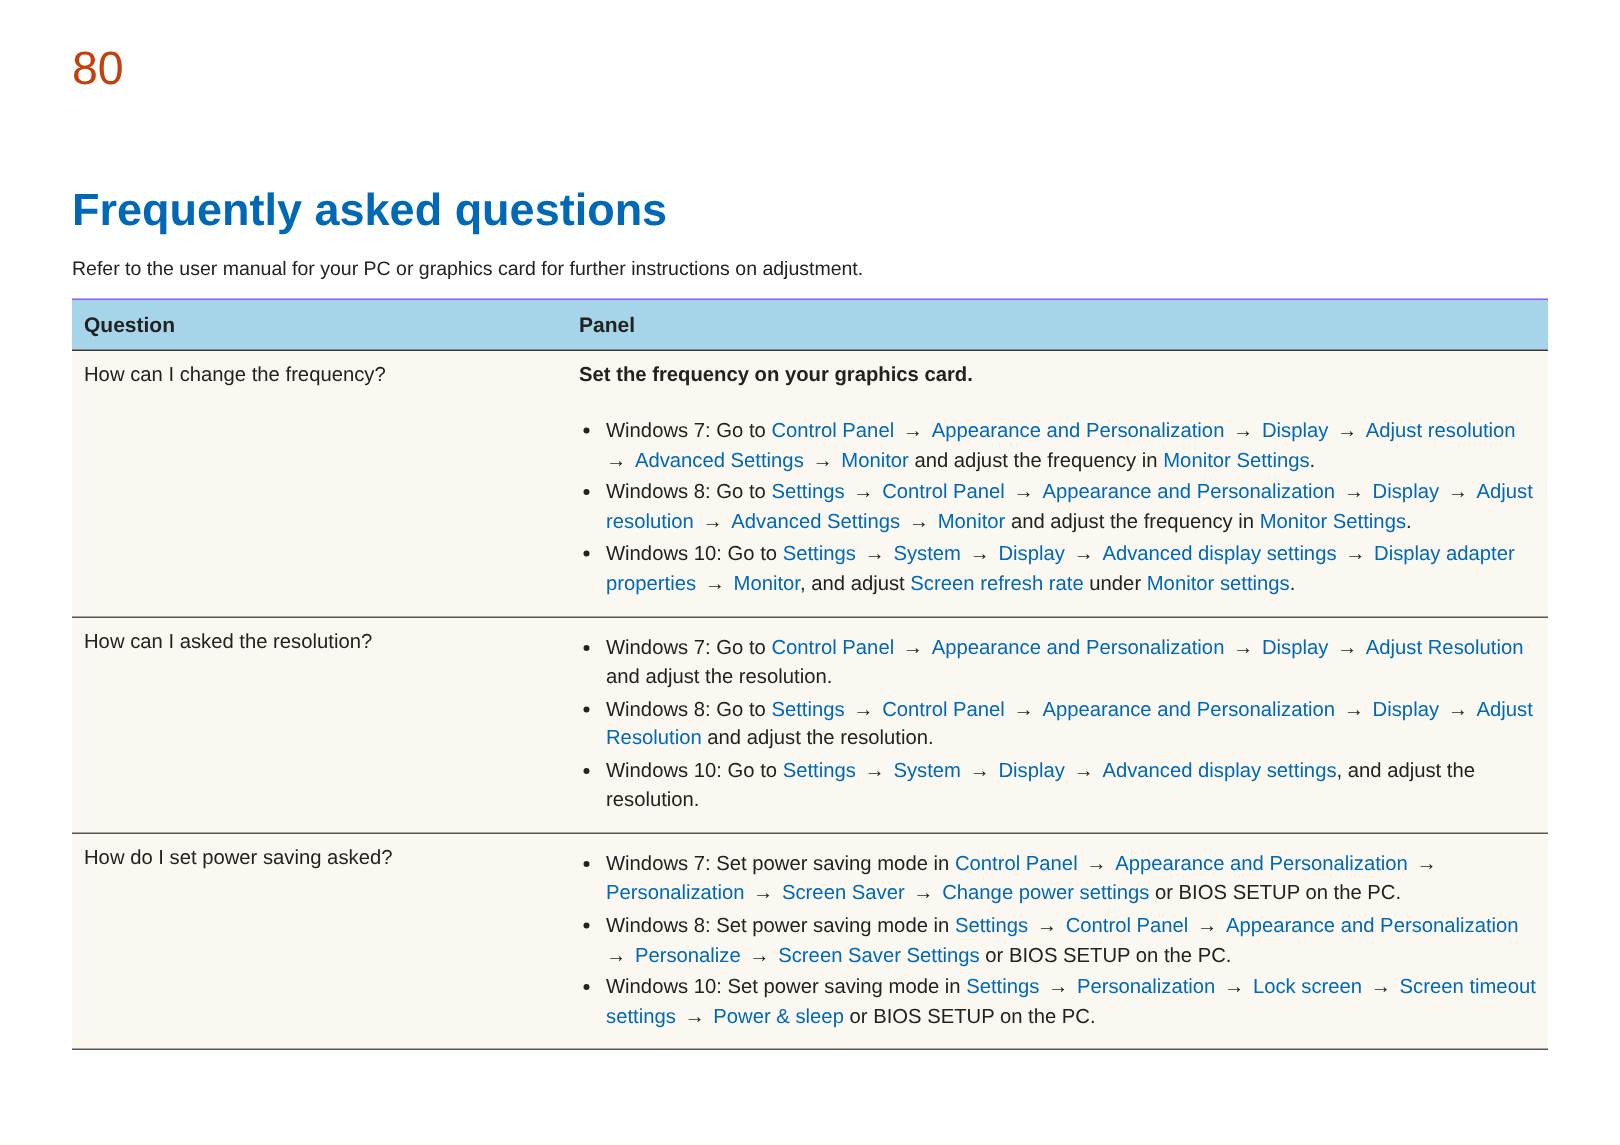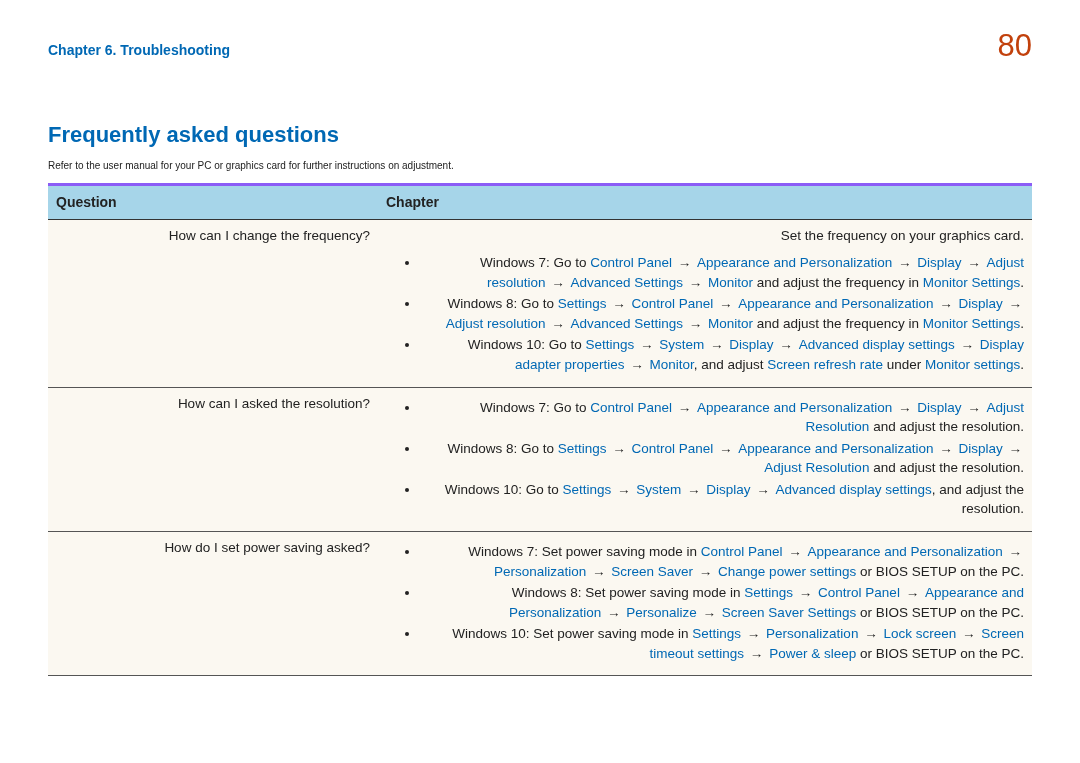--- a/index.html
+++ b/index.html
@@ -25,81 +25,80 @@
     font-size: 14px;
   }
   .page-num {
     color: #c2410c;
     font-size: 31px;
     font-weight: 300;
     margin-top: -16px;
   }
   h1.section-title {
     color: #0068b4;
-    font-size: 22px;
+    font-size: 30px;
     font-weight: 700;
     margin-bottom: 8px;
   }
   .intro {
-    font-size: 10px;
+    font-size: 13px;
     margin-bottom: 10px;
   }
   table.faq {
     width: 100%;
     border-collapse: collapse;
     background: #fbf8f1;
   }
   table.faq thead th {
     background: #a6d5e9;
     text-align: left;
     font-weight: 700;
     padding: 6px 8px;
-    border-top: 3px solid #8b5cf6;
+    border-top: 1px solid #8b5cf6;
     border-bottom: 1px solid #333;
     font-size: 14px;
   }
   table.faq tbody td {
     vertical-align: top;
-    padding: 6px 8px 10px 24px;
+    padding: 6px 8px 10px 8px;
     border-bottom: 1px solid #555;
-    text-align: right;
   }
   table.faq tbody td.qcol {
     width: 330px;
   }
   ul.answers {
     list-style: disc;
     padding-left: 18px;
     margin-top: 4px;
   }
   ul.answers li {
     margin-bottom: 2px;
   }
   .lead-line {
-    margin-bottom: 8px;
+    margin-bottom: 18px;
+    font-weight: bold;
   }
   .b { color: #0068b4; font-weight: 400; }
   .arrow { color: #222; font-weight: 400; padding: 0 2px; }
 </style>
 </head>
 <body>
 
 <div class="top-bar">
-  <div class="chapter">Chapter 6. Troubleshooting</div>
   <div class="page-num">80</div>
 </div>
 
 <h1 class="section-title">Frequently asked questions</h1>
 <p class="intro">Refer to the user manual for your PC or graphics card for further instructions on adjustment.</p>
 
 <table class="faq">
   <thead>
     <tr>
       <th>Question</th>
-      <th>Chapter</th>
+      <th>Panel</th>
     </tr>
   </thead>
   <tbody id="faq-body">
       <tr>
         <td class="qcol">How can I change the frequency?</td>
         <td>
           <div class="lead-line">Set the frequency on your graphics card.</div>
           <ul class="answers">
             <li><span>Windows 7: Go to </span><span class="b">Control Panel</span><span class="arrow"> → </span><span class="b">Appearance and Personalization</span><span class="arrow"> → </span><span class="b">Display</span><span class="arrow"> → </span><span class="b">Adjust resolution</span><span class="arrow"> → </span><span class="b">Advanced Settings</span><span class="arrow"> → </span><span class="b">Monitor</span><span> and adjust the frequency in </span><span class="b">Monitor Settings</span><span>.</span></li>
             <li><span>Windows 8: Go to </span><span class="b">Settings</span><span class="arrow"> → </span><span class="b">Control Panel</span><span class="arrow"> → </span><span class="b">Appearance and Personalization</span><span class="arrow"> → </span><span class="b">Display</span><span class="arrow"> → </span><span class="b">Adjust resolution</span><span class="arrow"> → </span><span class="b">Advanced Settings</span><span class="arrow"> → </span><span class="b">Monitor</span><span> and adjust the frequency in </span><span class="b">Monitor Settings</span><span>.</span></li>

